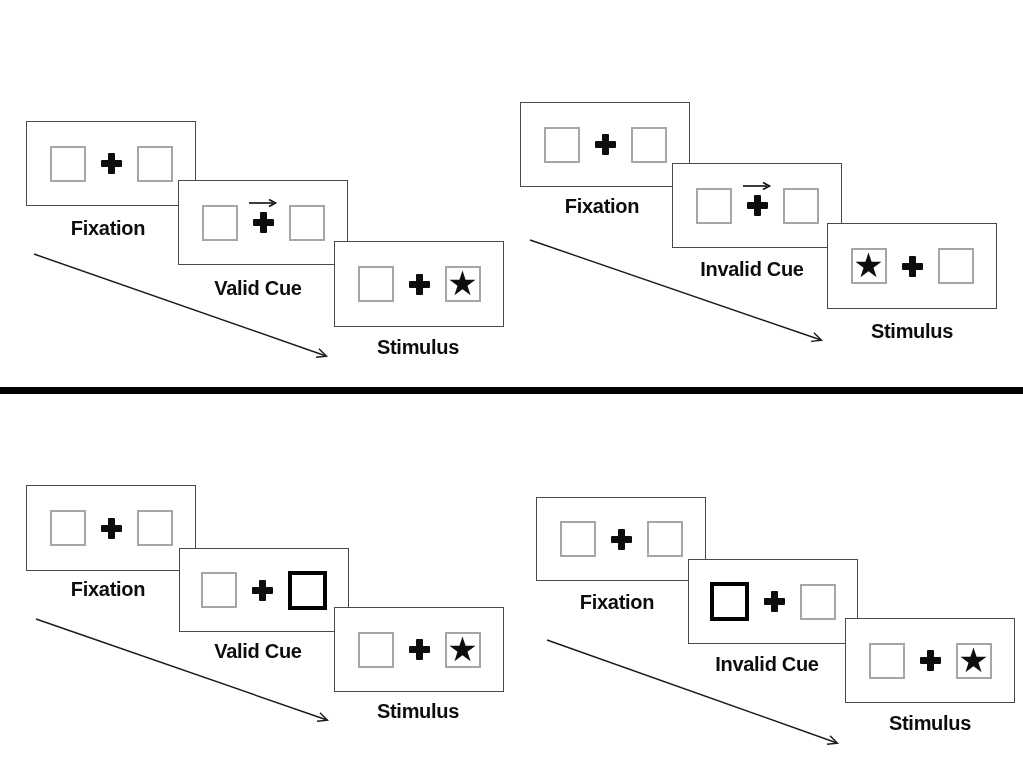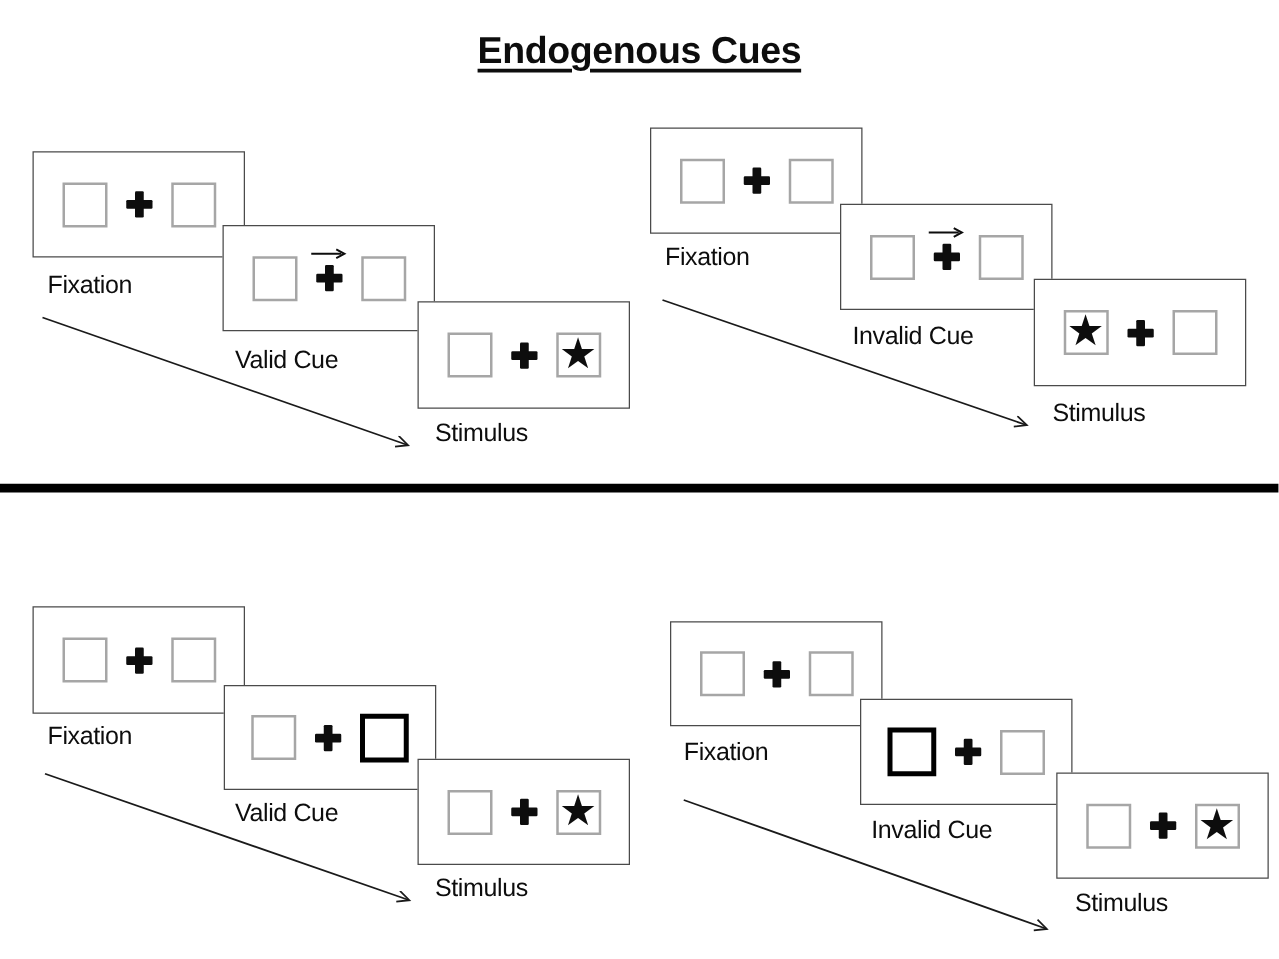--- a/index.html
+++ b/index.html
@@ -26,31 +26,30 @@
     display:flex;align-items:center;justify-content:center;
   }
   .sq.bold{width:39px;height:39px;border:4px solid #000;}
   .star{font-family:"DejaVu Sans",sans-serif;font-size:34px;line-height:30px;color:#0d0d0d;margin-top:-2px;}
   .cross-wrap{position:relative;flex:0 0 auto;width:21px;height:21px;}
   .plus{position:relative;width:21px;height:21px;}
   .plus::before{content:"";position:absolute;left:0;top:7px;width:21px;height:7px;background:#0d0d0d;border-radius:1px;}
   .plus::after{content:"";position:absolute;left:7px;top:0;width:7px;height:21px;background:#0d0d0d;border-radius:1px;}
   .cue-arrow{position:absolute;left:50%;top:-14px;transform:translateX(-50%);}
   .lbl{
-    position:absolute;width:140px;
-    font-size:20px;font-weight:normal;letter-spacing:-0.3px;white-space:nowrap;
+    position:absolute;width:140px;text-align:center;
+    font-size:20px;font-weight:bold;letter-spacing:-0.3px;white-space:nowrap;
   }
   #arrow-layer{position:absolute;left:0;top:0;pointer-events:none;}
 </style>
 </head>
 <body>
 
 <div id="stage">
 
-  <div id="title-endo" class="section-title">Endogenous Cues</div>
   <div class="divider"></div>
 
   <div class="panel" style="left:26px;top:121px;">
     <div class="sq"></div>
     <div class="cross-wrap">
         <div class="plus"></div>
       </div>
     <div class="sq"></div>
   </div>
   <div class="panel" style="left:178px;top:180px;">

